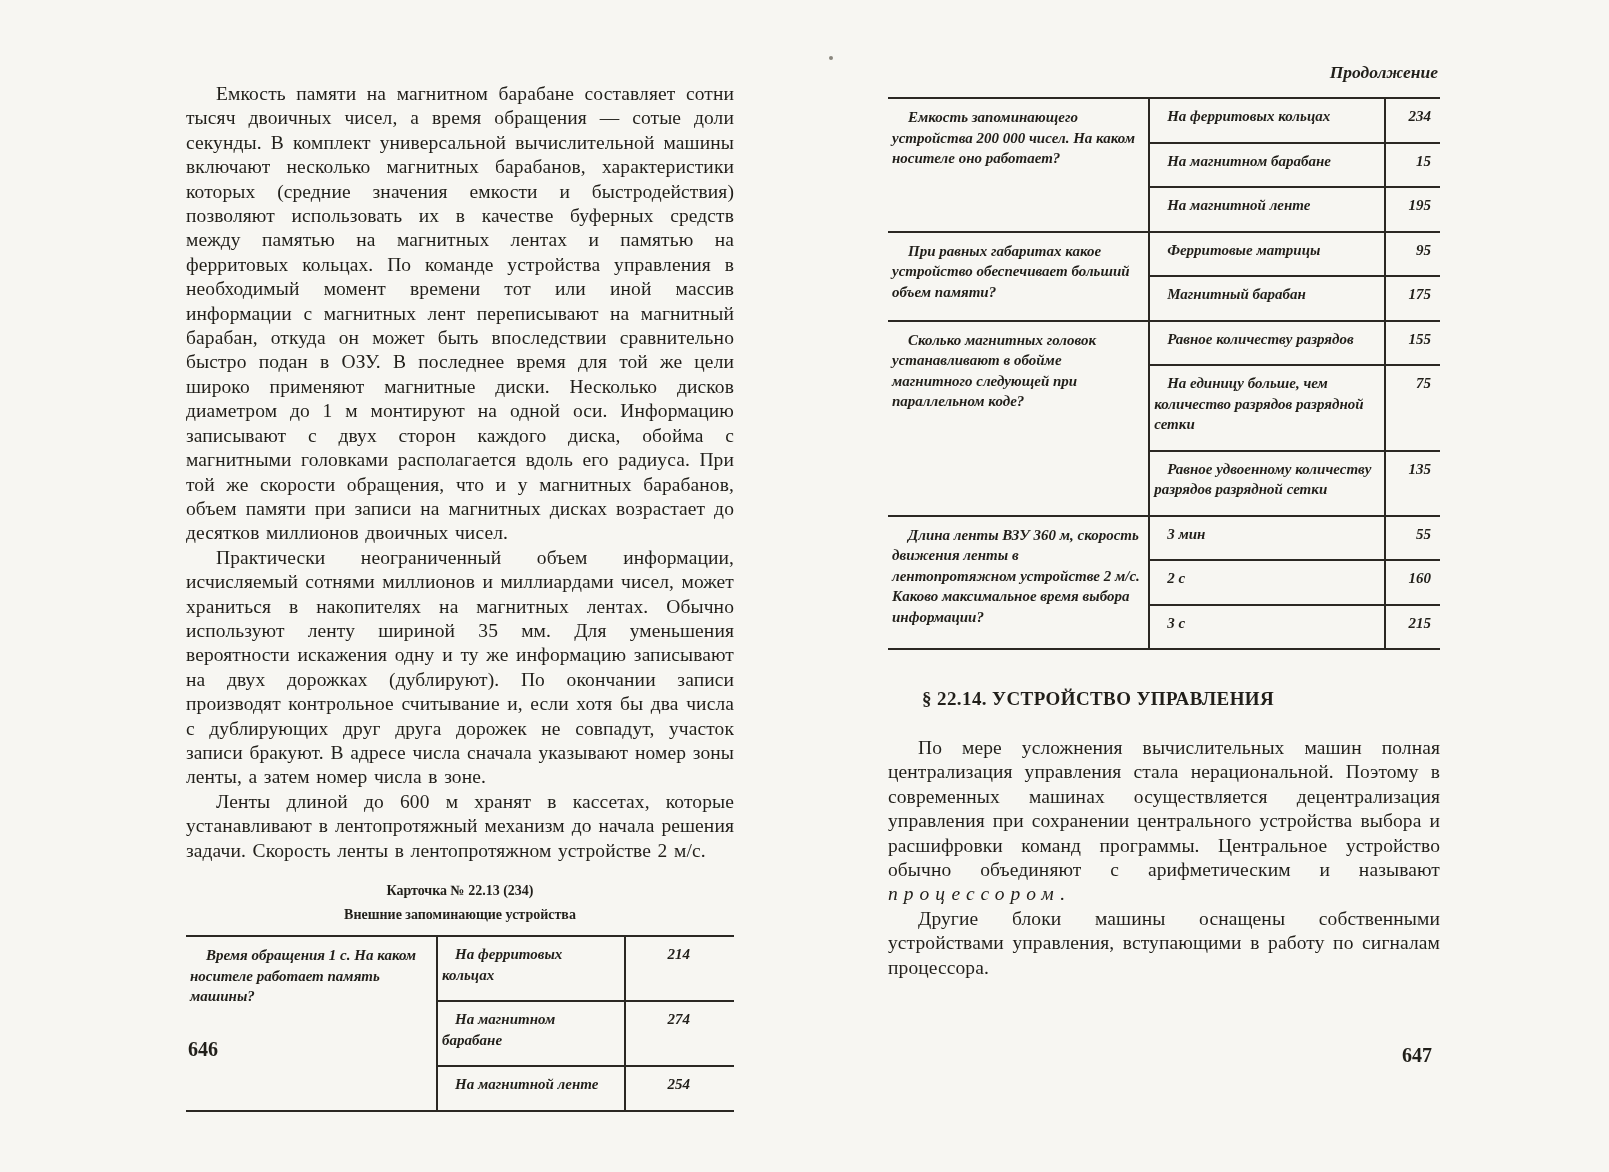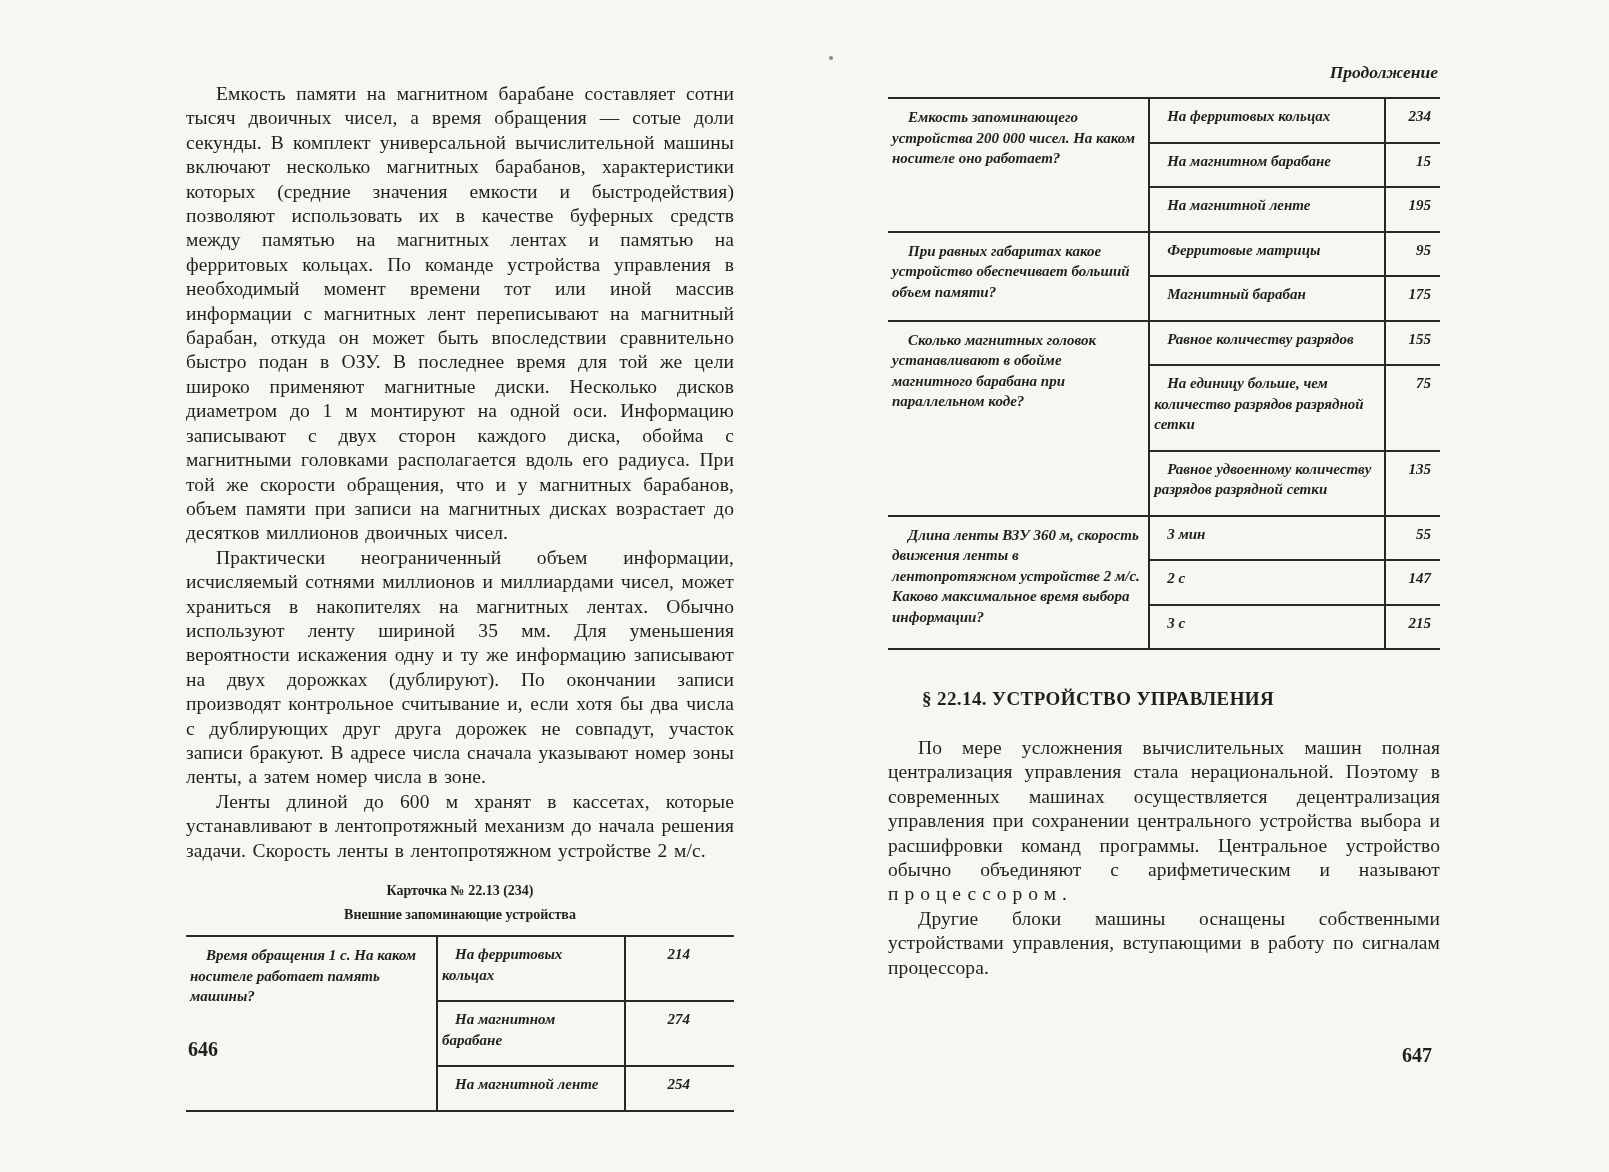--- a/index.html
+++ b/index.html
@@ -31,21 +31,21 @@
 
   .body-par{
     margin:0;
     font-size:19.5px;
     line-height:24.4px;
     text-align:justify;
     text-indent:30px;
     word-spacing:1.6px;
     letter-spacing:0.1px;
   }
-  .spaced{letter-spacing:6px;}
+  .spaced{letter-spacing:6px;font-style:italic;}
 
   .card-heading{
     margin-top:16px;
     text-align:center;
     font-weight:bold;
     font-size:14px;
     line-height:24px;
   }
 
   .continuation{
@@ -172,21 +172,21 @@
               <div class="qa-answer">Ферритовые матрицы</div>
               <div class="qa-code">95</div>
             </div>
             <div class="qa-row">
               <div class="qa-answer">Магнитный барабан</div>
               <div class="qa-code">175</div>
             </div>
           </div>
         </div>
         <div class="qa-group">
-          <div class="qa-question">Сколько магнитных головок устанавливают в обойме магнитного барабана при параллельном коде?</div>
+          <div class="qa-question">Сколько магнитных головок устанавливают в обойме магнитного следующей при параллельном коде?</div>
           <div class="qa-answers">
             <div class="qa-row">
               <div class="qa-answer">Равное количеству разрядов</div>
               <div class="qa-code">155</div>
             </div>
             <div class="qa-row">
               <div class="qa-answer">На единицу больше, чем количество разрядов разрядной сетки</div>
               <div class="qa-code">75</div>
             </div>
             <div class="qa-row">
@@ -197,21 +197,21 @@
         </div>
         <div class="qa-group">
           <div class="qa-question">Длина ленты ВЗУ 360 м, скорость движения ленты в лентопротяжном устройстве 2 м/с. Каково максимальное время выбора информации?</div>
           <div class="qa-answers">
             <div class="qa-row">
               <div class="qa-answer">3 мин</div>
               <div class="qa-code">55</div>
             </div>
             <div class="qa-row">
               <div class="qa-answer">2 с</div>
-              <div class="qa-code">147</div>
+              <div class="qa-code">160</div>
             </div>
             <div class="qa-row">
               <div class="qa-answer">3 с</div>
               <div class="qa-code">215</div>
             </div>
           </div>
         </div>
       </div>
 
     <h2 class="section-heading">§ 22.14. УСТРОЙСТВО УПРАВЛЕНИЯ</h2>

